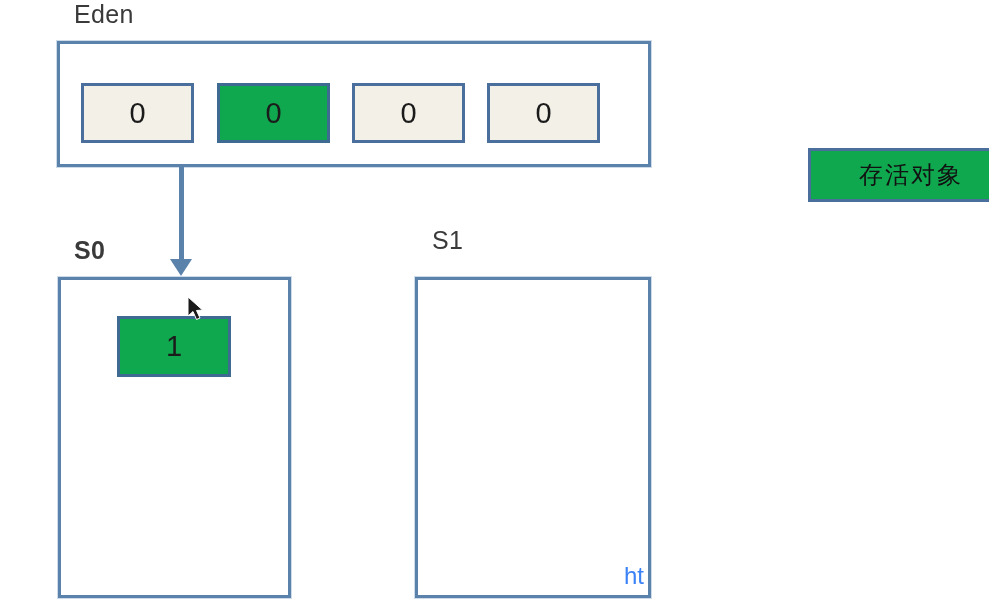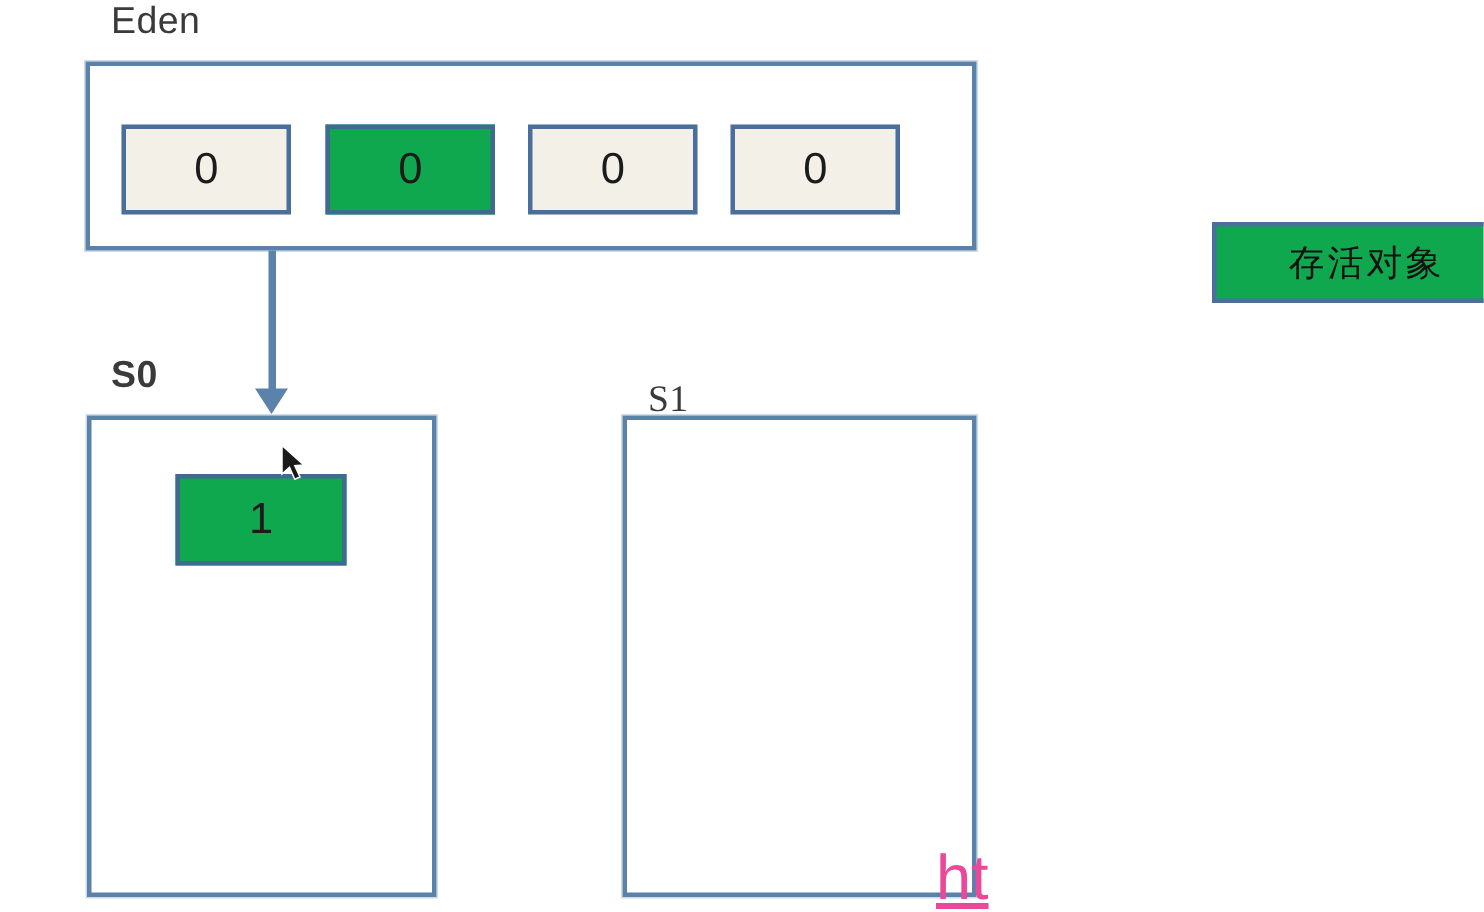--- a/index.html
+++ b/index.html
@@ -96,26 +96,25 @@
   .legend-box.alive {
     background: #10a84f;
   }
   .legend-box.dead {
     background: #f2f0e7;
   }
 
   
   .watermark {
     position: absolute;
-    font-size: 42px;
-    color: #ec4899;
+    font-size: 24px;
+    color: #3b82f6;
     font-family: "Liberation Sans", sans-serif;
     user-select: none;
     line-height: 1;
-    text-decoration: underline;
   }
 </style>
 </head>
 <body>
 
 <div id="canvas">
 
   <div class="region-label" style="left:28px; top:2px;">Eden</div>
 
   <div class="container-box" style="left:11px; top:41px; width:594px; height:126px;"></div>
@@ -142,21 +141,21 @@
   </div>
 
   <div class="region-label" style="left:28px; top:238px;font-weight:bold;">S0</div>
 
   <div class="container-box" style="left:12px; top:277px; width:233px; height:321px;"></div>
 
   <div class="cell alive" style="left:71px; top:316px; width:114px; height:61px;">
     <span>1</span>
   </div>
 
-  <div class="region-label" style="left:386px; top:254px;font-family:Liberation Serif, serif;">S1</div>
+  <div class="region-label" style="left:386px; top:228px;">S1</div>
 
   <div class="container-box" style="left:369px; top:277px; width:236px; height:321px;"></div>
 
   <div class="watermark" style="left:578px; top:564px;">ht</div>
 
   <svg class="cursor" viewBox="0 0 18 26" style="left:141px; top:296px;">
     <polygon points="1,1 1,20 6,15.5 9.5,23.5 13,22 9.5,14.5 15.5,14" fill="#1a1a1a" stroke="#ffffff" stroke-width="1"></polygon>
   </svg>
 
   <div class="legend-box alive" style="left:762px; top:148px; width:206px; height:54px;">

